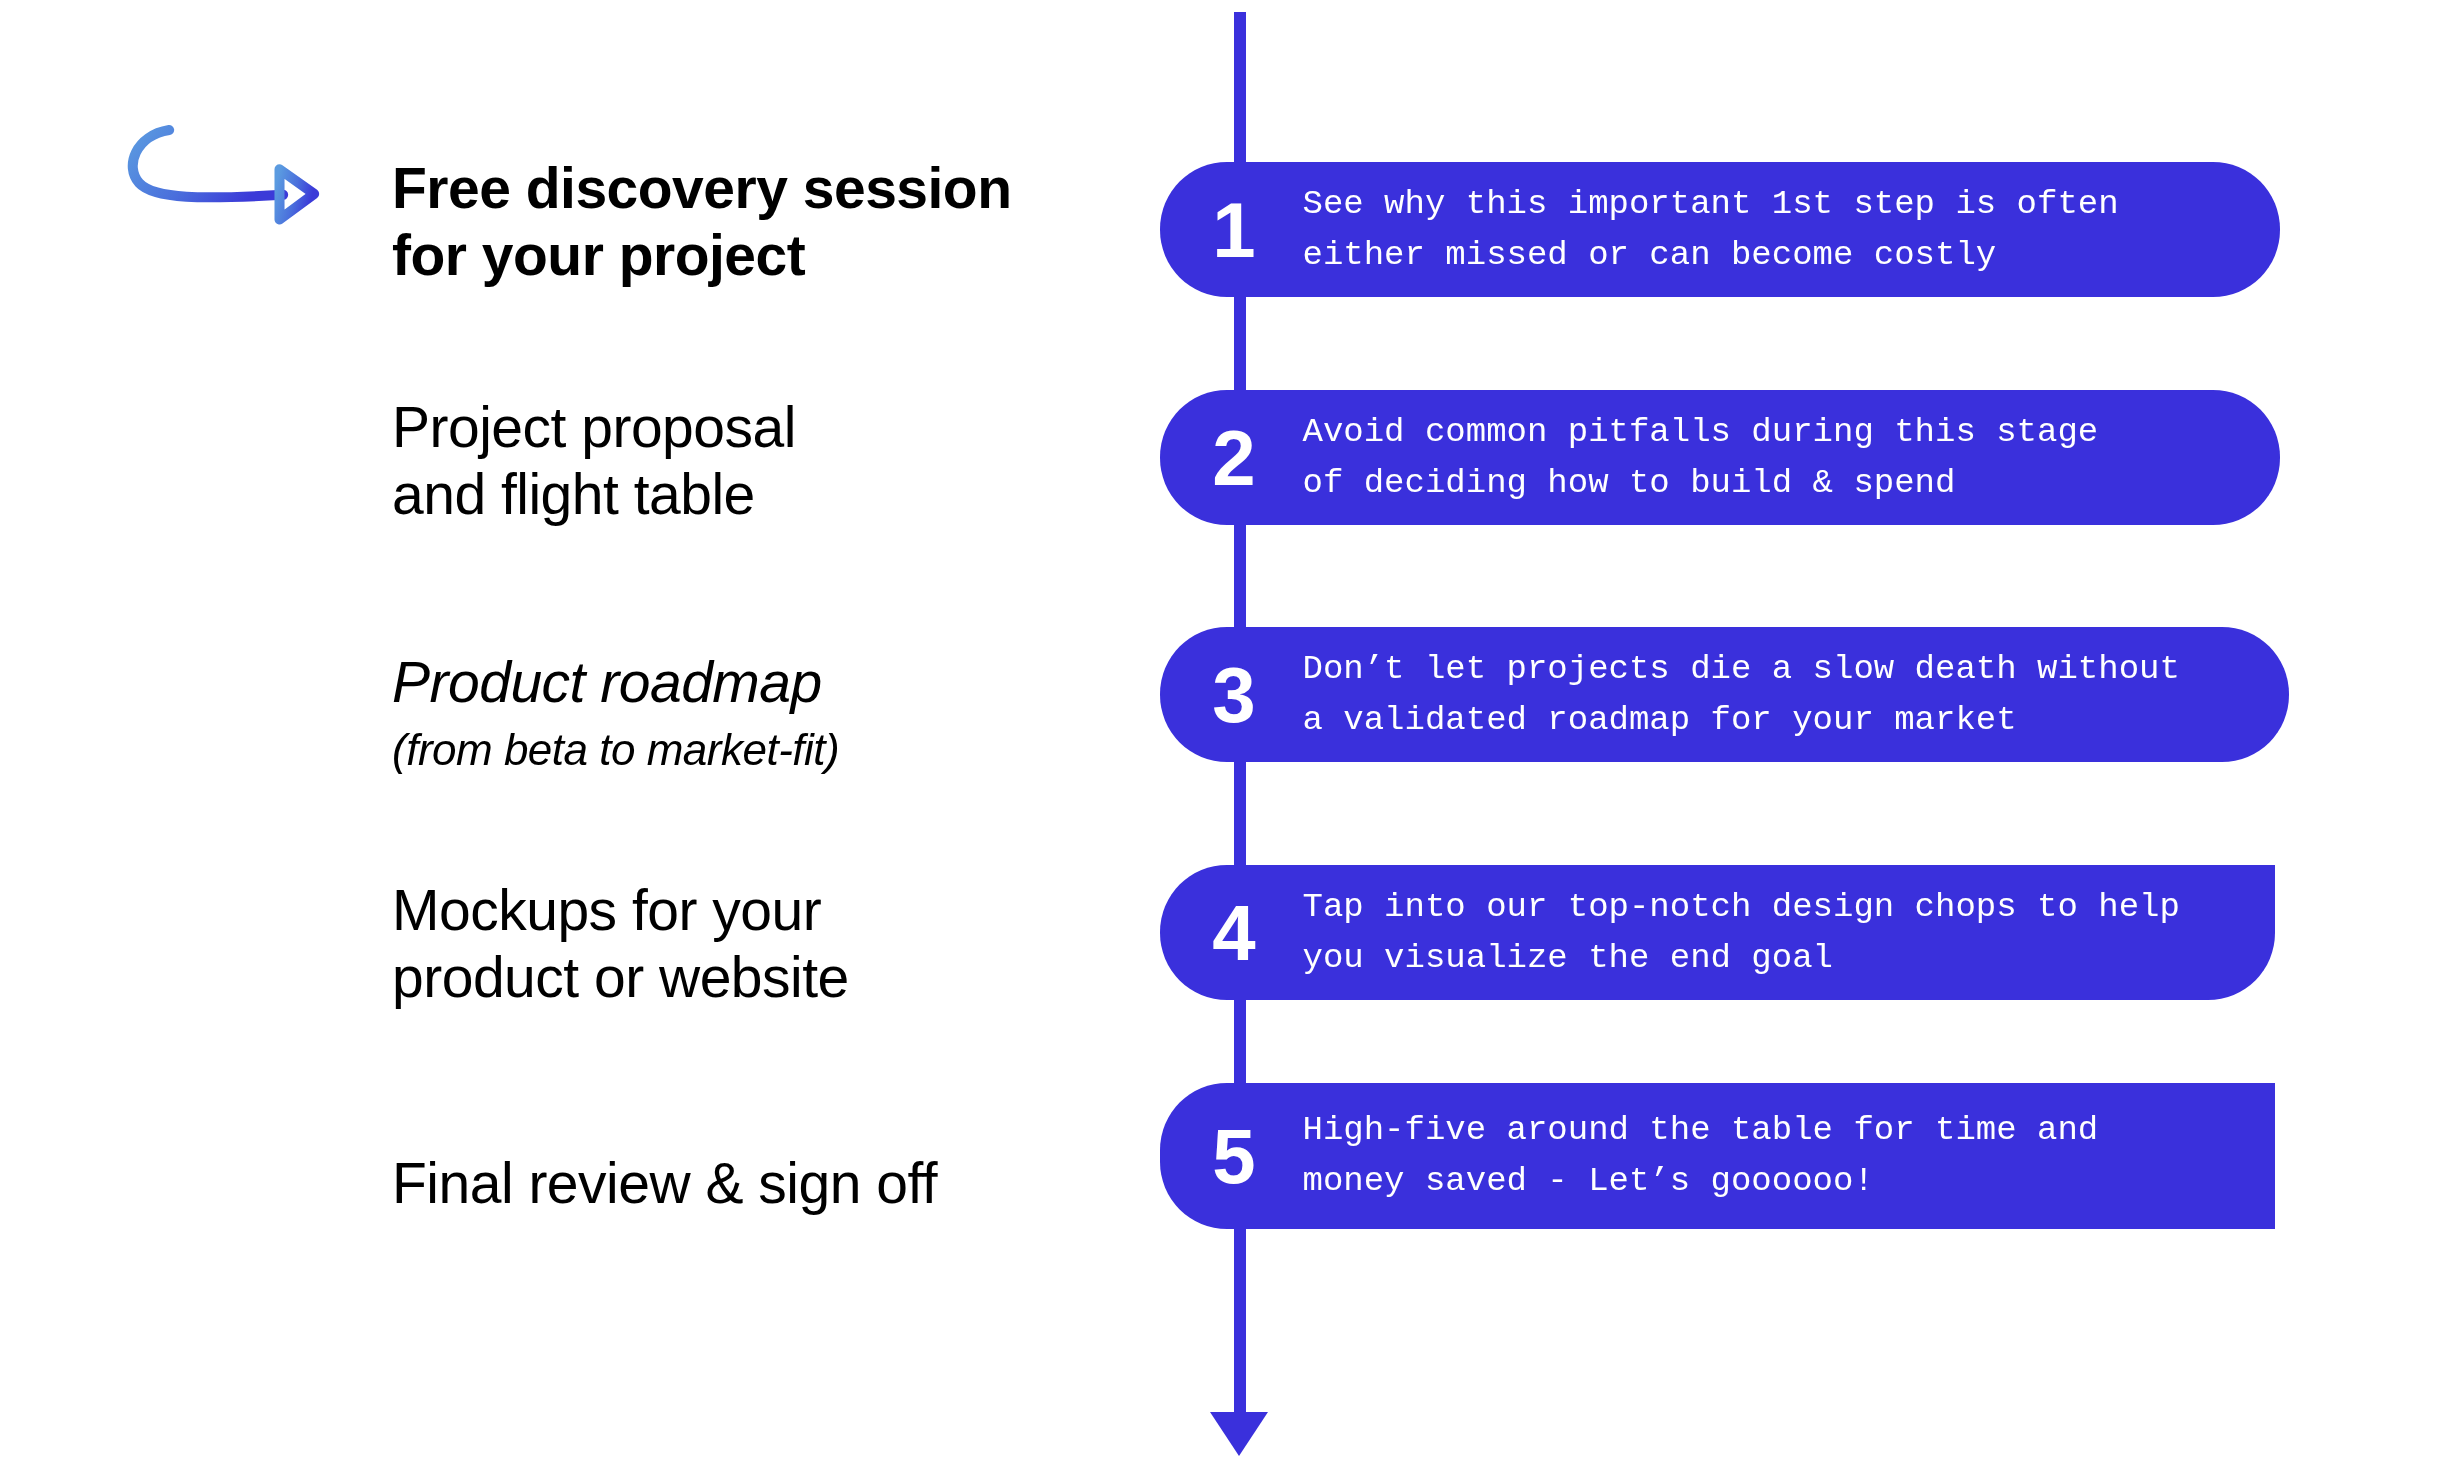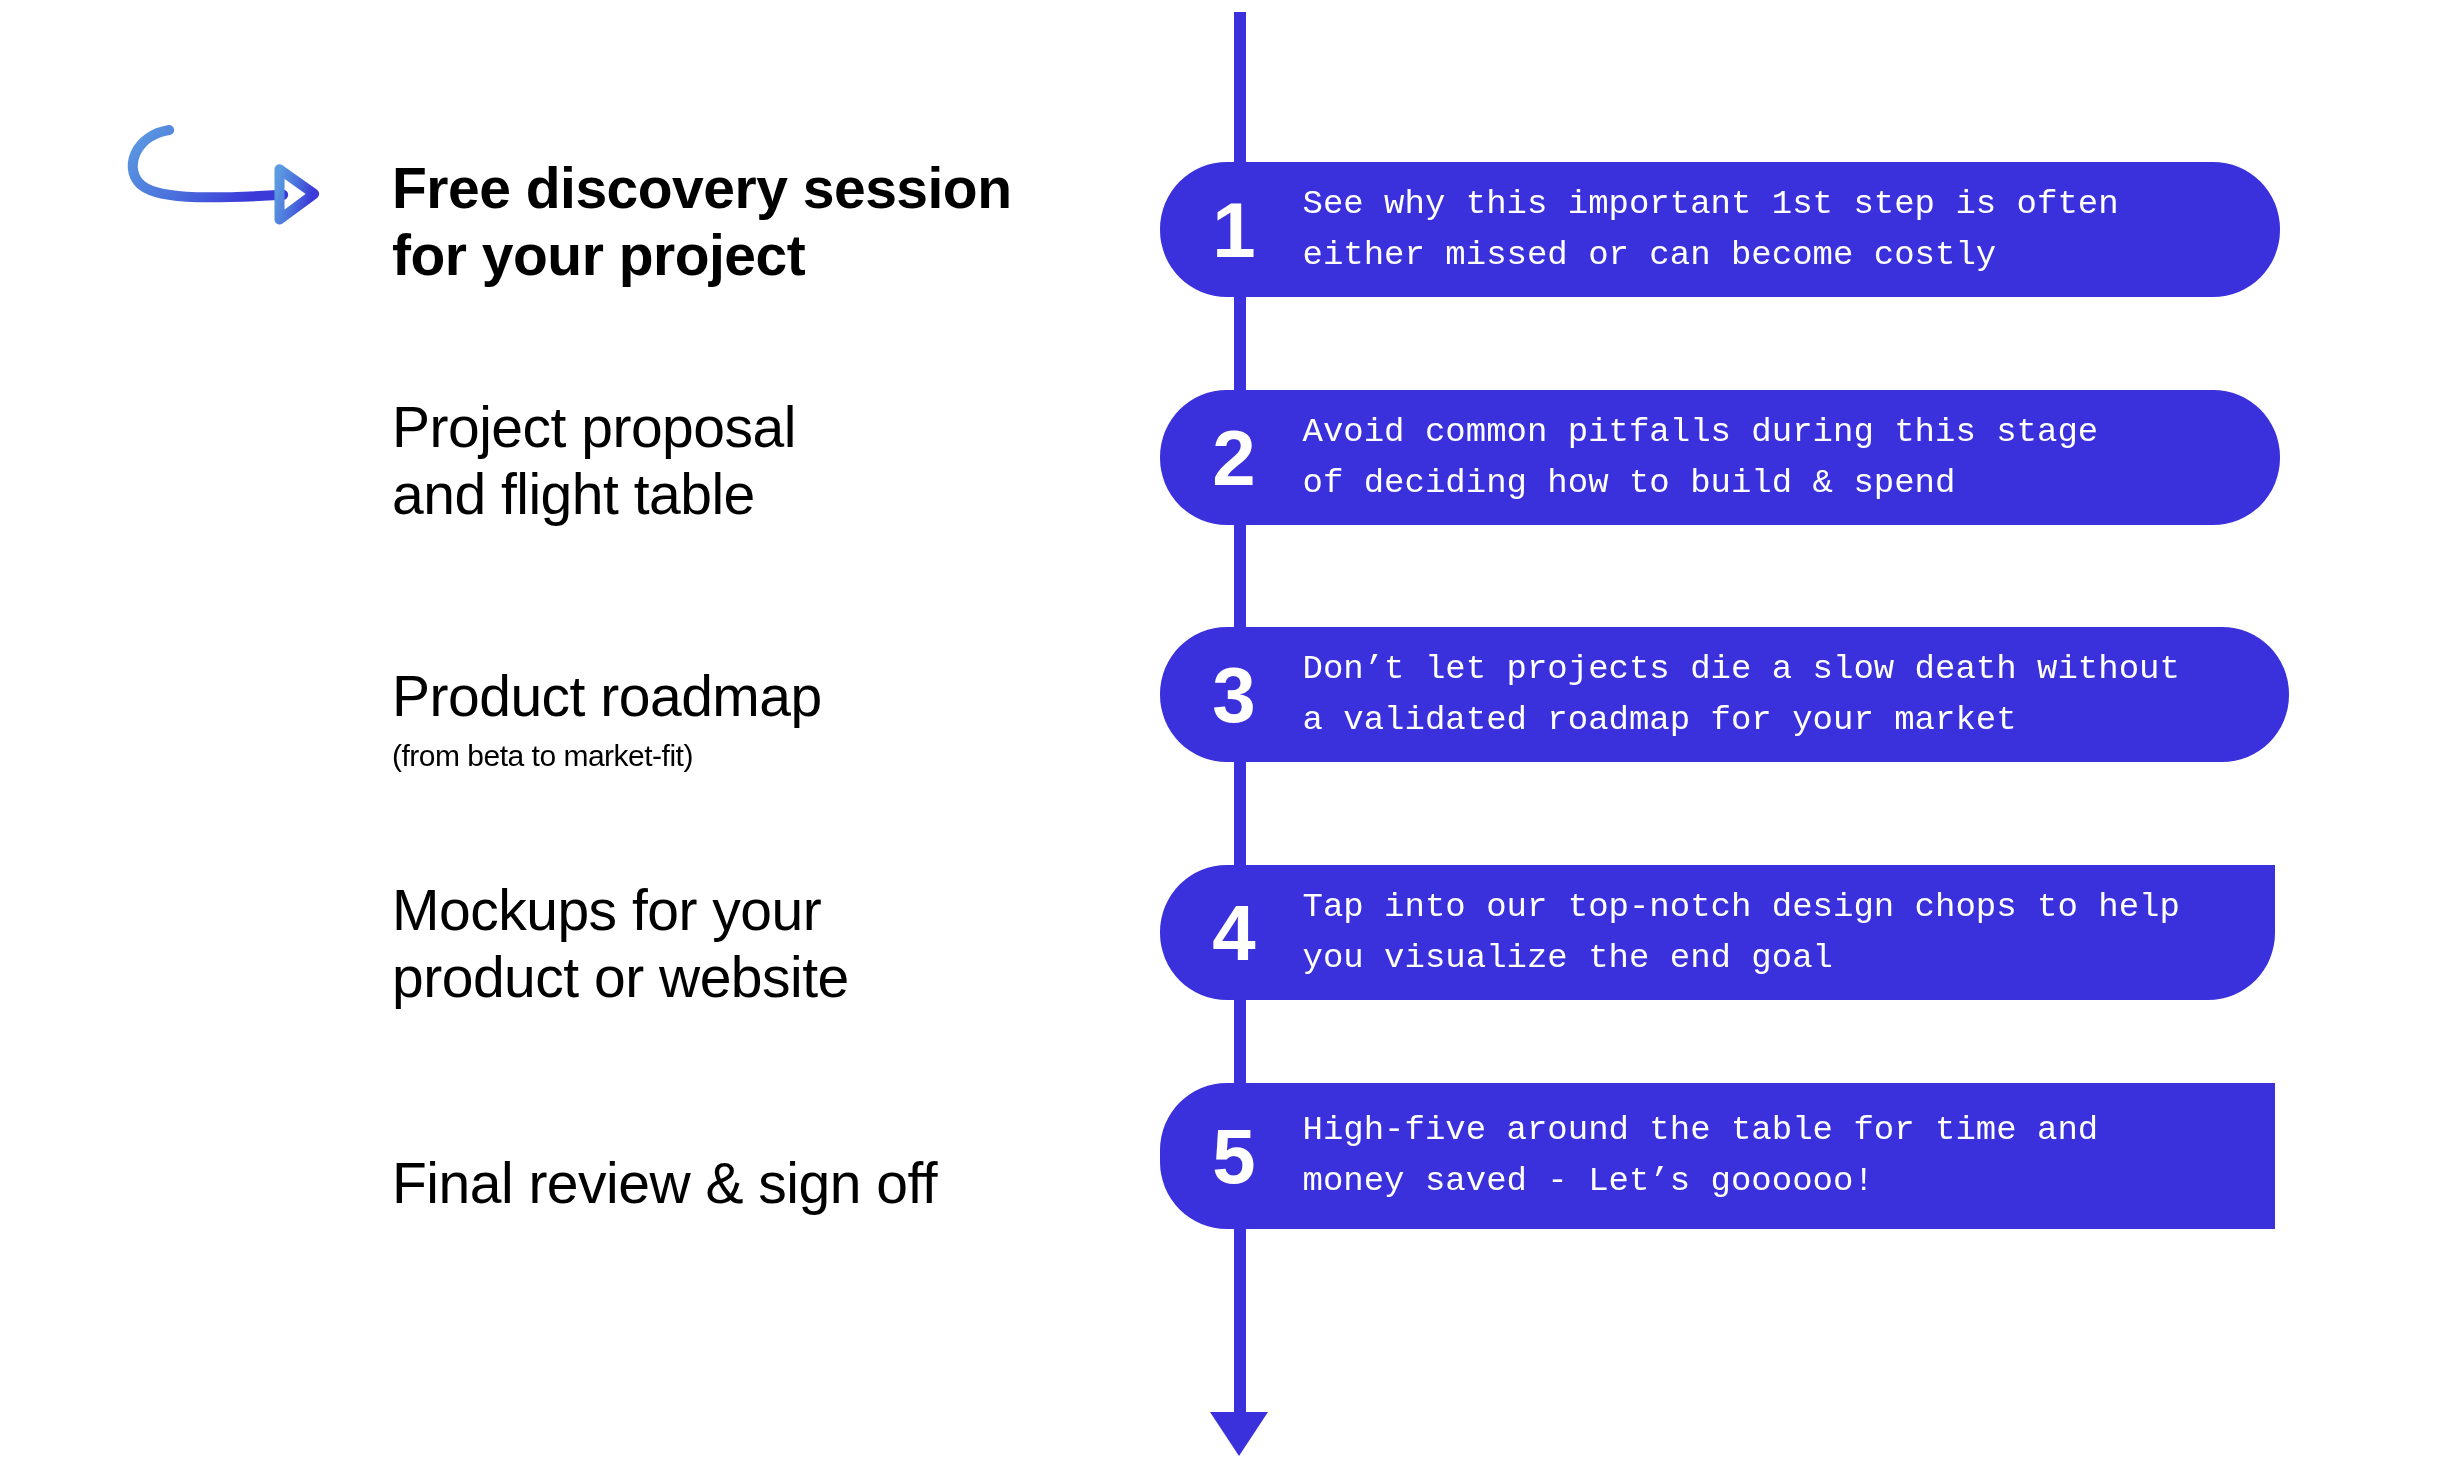--- a/index.html
+++ b/index.html
@@ -45,29 +45,29 @@
     line-height: 1.18;
     font-weight: 400;
     white-space: pre-line;
     display: block;
   }
   .step-label.is-bold .title {
     font-weight: 700;
   }
   .step-label .subtitle {
     display: block;
-    font-size: 30px;
+    font-size: 44px;
     line-height: 1.2;
     font-weight: 400;
     margin-top: 7.3px;
   }
 
   #label-0 { top: 155px; }
   #label-1 { top: 394px; }
-  #label-2 { top: 663px; }
+  #label-2 { top: 649px; font-style: italic; }
   #label-3 { top: 877px; }
   #label-4 { top: 1150px; }
 
   
   #spine-line {
     position: absolute;
     left: 1234px;
     top: 12px;
     width: 12px;
     height: 1404px;

